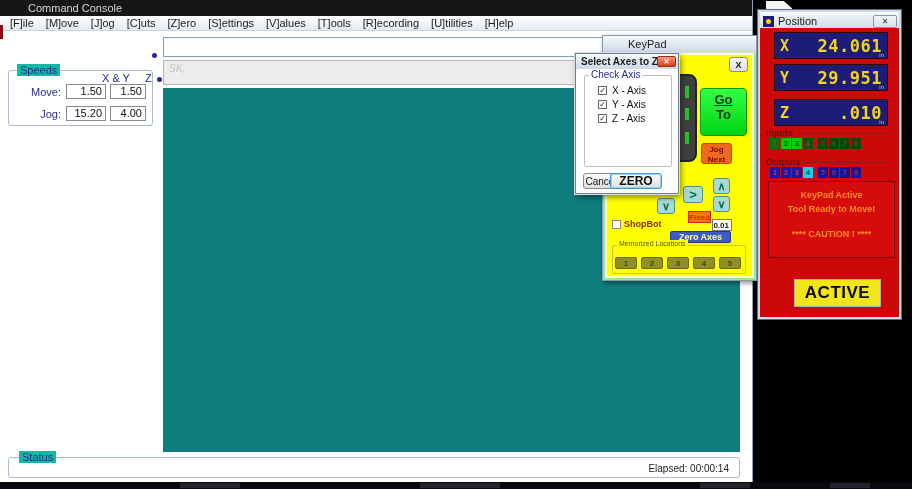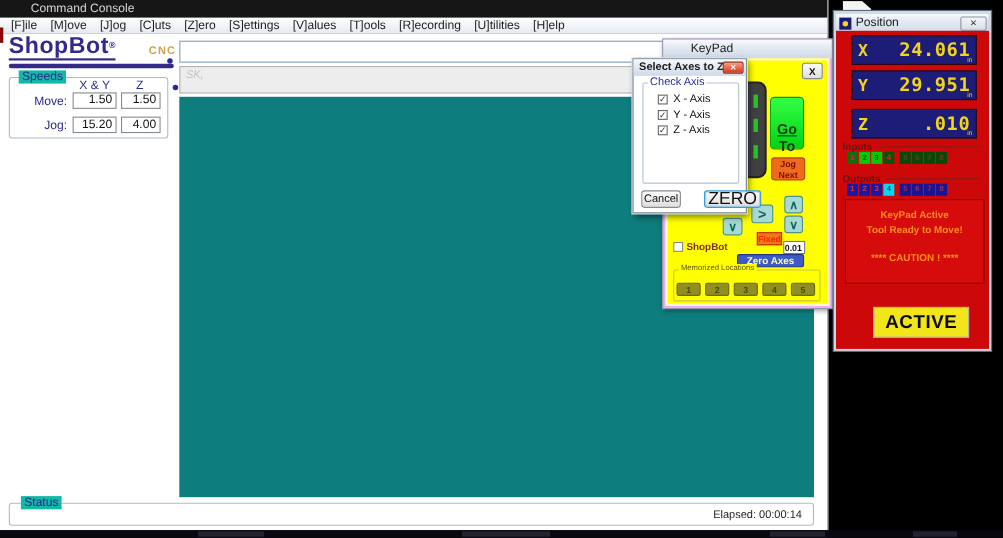--- a/index.html
+++ b/index.html
@@ -23,21 +23,21 @@
                border-bottom:2px solid #352a8a; display:inline-block; line-height:22px; }
   #logo-reg { font-size:8px; vertical-align:top; color:#352a8a; }
   #logo-bar { margin-top:3px; height:4px; background:#352a8a; border-radius:3px; width:150px; }
   #logo-cnc { position:absolute; right:0; top:10px; font-size:10px; font-weight:bold;
               color:#d4a24a; letter-spacing:1px; }
 
   
   .groupbox { border:1px solid #aabccc; border-radius:3px; }
   .grouplabel { position:absolute; background:#14b8a6; padding:0 3px; font-size:11px; color:#2a2a8a; }
   #speeds-group { left:8px; top:70px; width:145px; height:56px; }
-  .spd-hdr { position:absolute; font-size:11px; color:#2a2a8a; text-align:center; }
+  .spd-hdr { position:absolute; font-size:11px; color:#2a2a8a; text-align:left;margin-left:36px; }
   .spd-lbl { position:absolute; font-size:11px; color:#2a2a8a; text-align:right; width:46px; }
   .spd-input { position:absolute; height:15px; border:1px solid #8a8a8a; background:#fff;
                font-size:11px; text-align:right; padding-right:3px; color:#111; }
 
   
   #command-input { left:163px; top:37px; width:577px; height:20px; border:1px solid #7fa0bc;
                    background:#fff; font-size:11px; padding:0 4px; }
   #command-echo { left:163px; top:60px; width:579px; height:25px; background:#ededed;
                   border:1px solid #b5b5b5; font-size:10px; font-style:italic; color:#c2c2c2;
                   padding:2px 0 0 5px; }
@@ -53,34 +53,34 @@
   .tb-seg { position:absolute; top:1px; height:5px; background:#22222e; }
   #red-sliver { left:0; top:25px; width:3px; height:14px; background:#8a0a0a; }
 
   
   .win-title { background:linear-gradient(#f8fafc,#e2e9f2 45%,#cfdae8); color:#1a1a1a; }
   .win-btn { background:linear-gradient(#fcfcfc,#dedede); border:1px solid #8a8a8a;
              border-radius:3px; color:#111; display:flex; align-items:center; justify-content:center; }
 
   
   #keypad-window { left:602px; top:35px; width:155px; height:246px; z-index:5;
-                   border:1px solid #8a97a4; background:#f0abfc;
+                   border:1px solid #8a97a4; background:#86efac;
                    box-shadow:2px 2px 5px rgba(0,0,0,.45); }
   #keypad-titlebar { left:0; top:0; right:0; height:17px; font-size:11px; line-height:17px;
                      padding-left:25px; }
   #keypad-client { left:2px; top:17px; right:2px; bottom:2px; background:#ffff02;
                    border:2px solid #ffffc4; }
   #keypad-close { left:126px; top:21px; width:19px; height:15px; font-size:9px; font-weight:bold; }
   #keypad-readout { left:34px; top:38px; width:60px; height:88px; background:#404040;
                     border:2px solid #242424; border-radius:8px; overflow:hidden; }
   .readout-glyph { position:absolute; background:#27c427; }
-  #btn-goto { left:97px; top:52px; width:31px; height:48px;
+  #btn-goto { left:97px; top:52px; width:47px; height:48px;
               background:linear-gradient(#33ff44,#00d414); border:1px solid #0a9a0a;
               border-radius:4px; color:#143a14; font-weight:bold; font-size:13px;
-              text-align:center; padding-top:22px; line-height:1.15; }
+              text-align:center; padding-top:4px; line-height:1.15; }
   #btn-jognext { left:98px; top:107px; width:31px; height:21px; background:#f06a1e;
                  border:1px solid #b84a10; border-radius:3px; color:#7a1000; font-weight:bold;
                  font-size:8px; text-align:center; line-height:1.2; padding-top:1px; }
   .kp-arrow { background:#a9d9d3; border:1px solid #4a948e; border-radius:3px; color:#0b665e;
               font-weight:bold; font-size:11px; display:flex; align-items:center; justify-content:center; }
   #arrow-up    { left:110px; top:142px; width:17px; height:16px; }
   #arrow-right { left:80px;  top:150px; width:20px; height:17px; font-size:13px; }
   #arrow-down-left  { left:54px;  top:162px; width:18px; height:16px; }
   #arrow-down-right { left:110px; top:160px; width:17px; height:16px; }
   #btn-fixed { left:85px; top:175px; width:23px; height:12px; background:#ed7a14;
@@ -110,21 +110,21 @@
                 background:linear-gradient(#ff9a80,#d43a1a); border:1px solid #9a2a10;
                 border-radius:2px; color:#fff; font-size:7px; font-weight:bold;
                 display:flex; align-items:center; justify-content:center; }
   #check-axis-group { left:8px; top:21px; width:88px; height:92px; border:1px solid #b4c2d0; border-radius:2px; }
   #check-axis-label { left:13px; top:15px; background:#fff; padding:0 2px; font-size:10px; color:#2a2aa0; }
   .check-row { left:22px; display:flex; align-items:center; }
   .checkbox { width:9px; height:9px; border:1px solid #666; background:#fff; font-size:8px;
               line-height:8px; text-align:center; color:#222; }
   .check-label { margin-left:5px; font-size:10px; color:#111; }
   #btn-cancel { left:7px; top:119px; width:36px; height:16px; font-size:10px; }
-  #btn-zero { left:64px; top:119px; width:52px; height:16px; font-size:16px; font-weight:normal;
+  #btn-zero { left:34px; top:119px; width:52px; height:16px; font-size:12px; font-weight:bold;
               border:1px solid #3c9ad8; box-shadow:inset 0 0 0 1px #9ad4f0; }
 
   
   #position-window { left:758px; top:10px; width:143px; height:309px; z-index:7;
                      border:2px solid #cdd9e6; box-shadow:0 0 0 1px #5a6a7a; background:#cc0808; }
   #position-titlebar { left:0; top:0; right:0; height:18px; display:flex; align-items:center; }
   #position-icon { width:11px; height:11px; background:#1a1a7a; margin:0 4px 0 3px;
                    display:flex; align-items:center; justify-content:center; }
   #position-icon i { width:5px; height:5px; border-radius:50%; background:#ffd700; }
   #position-title { flex:1; font-size:11px; }
@@ -175,25 +175,20 @@
     <span class="menu-item">[T]ools</span>
     <span class="menu-item">[R]ecording</span>
     <span class="menu-item">[U]tilities</span>
     <span class="menu-item">[H]elp</span>
   </div>
 
   <div id="main-titlebar" class="abs">
     <span>Command Console</span>
   </div>
 
-  <div id="logo" class="abs">
-    <span id="logo-text"><span>ShopBot</span><sup id="logo-reg">®</sup></span>
-    <div id="logo-bar"></div>
-    <span id="logo-cnc">CNC</span>
-  </div>
 
   <input id="command-input" class="abs" value="" style="">
   <div id="command-echo" class="abs">
     <span>SK,</span>
   </div>
   <div class="blue-dot abs" style="left:152px; top:53px;"></div>
   <div class="blue-dot abs" style="left:157px; top:77px;"></div>
 
   <div id="speeds-group" class="abs groupbox">
     <span class="grouplabel" style="left:8px; top:-7px;">Speeds</span>

